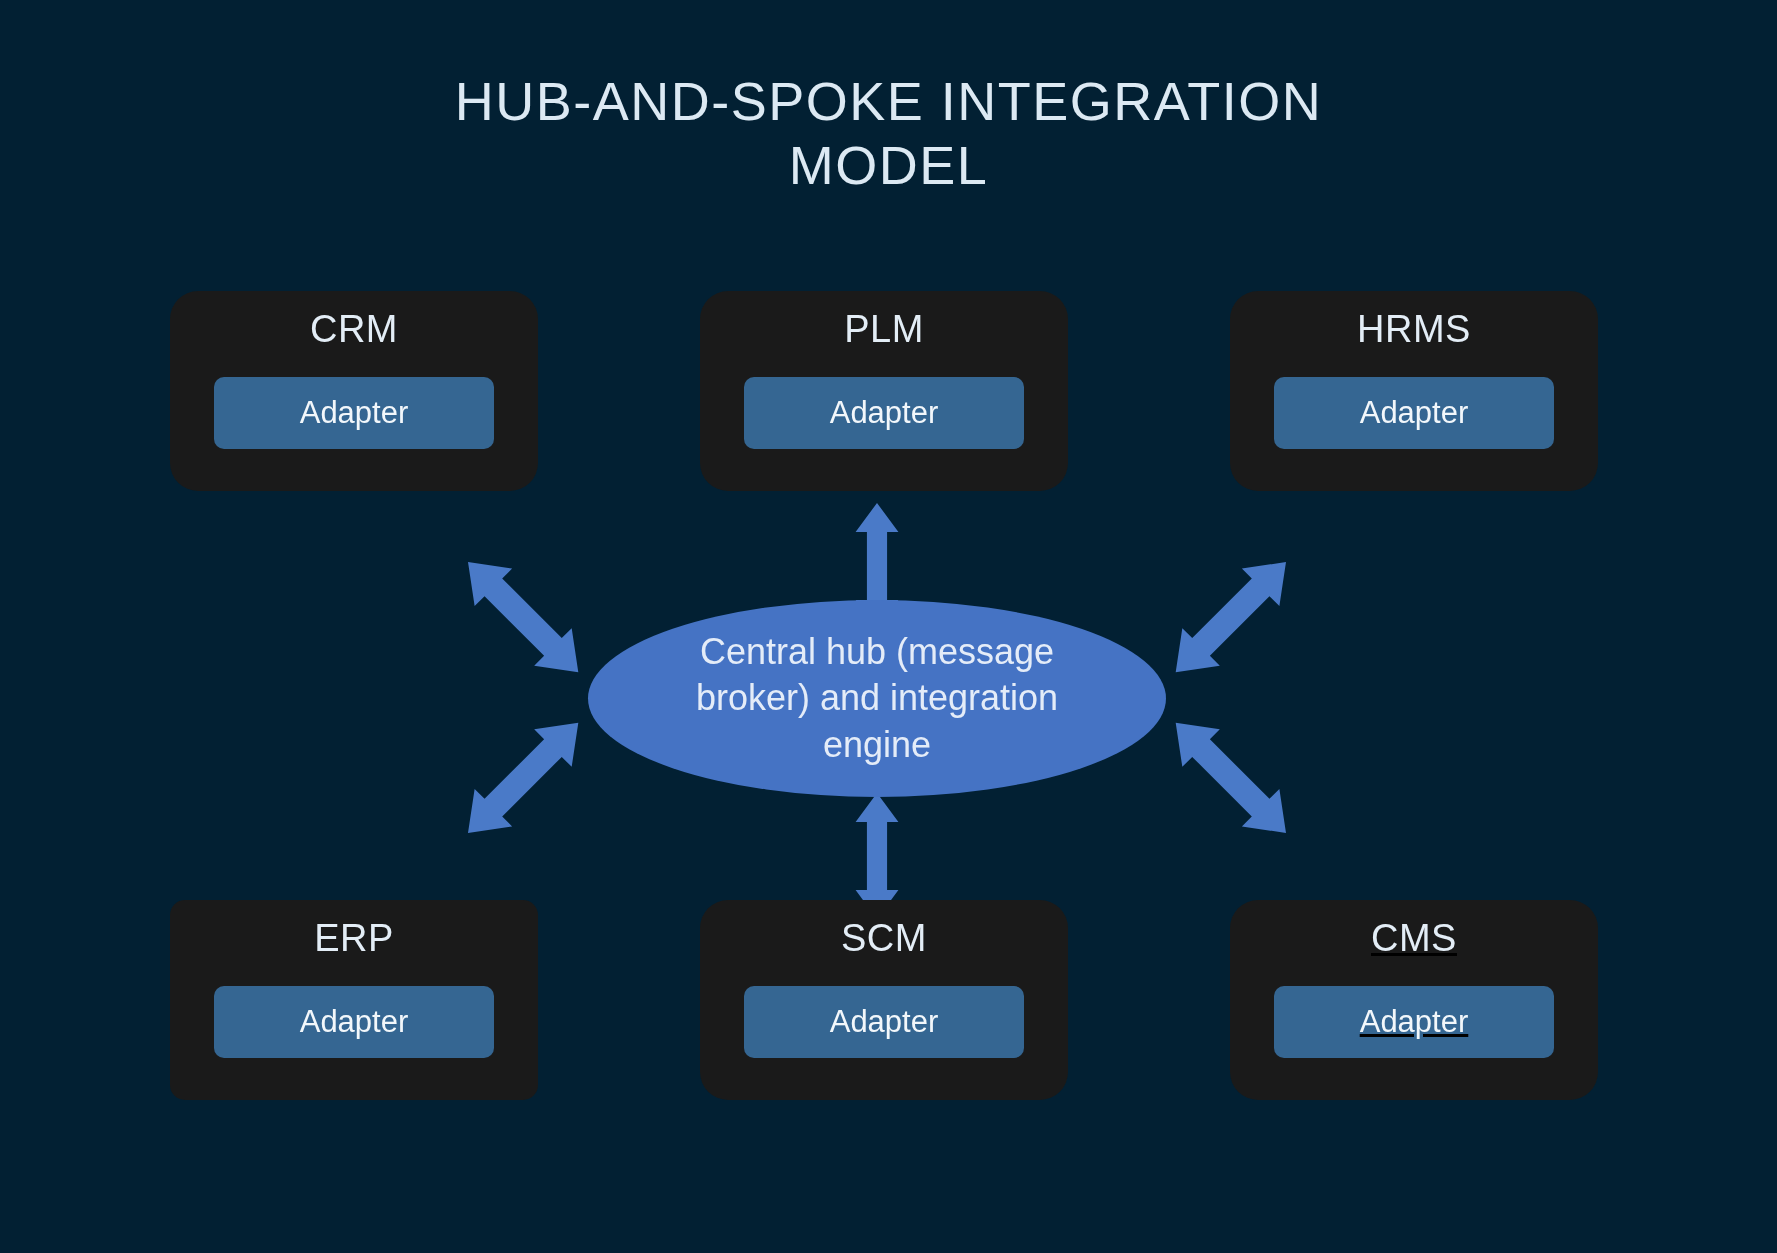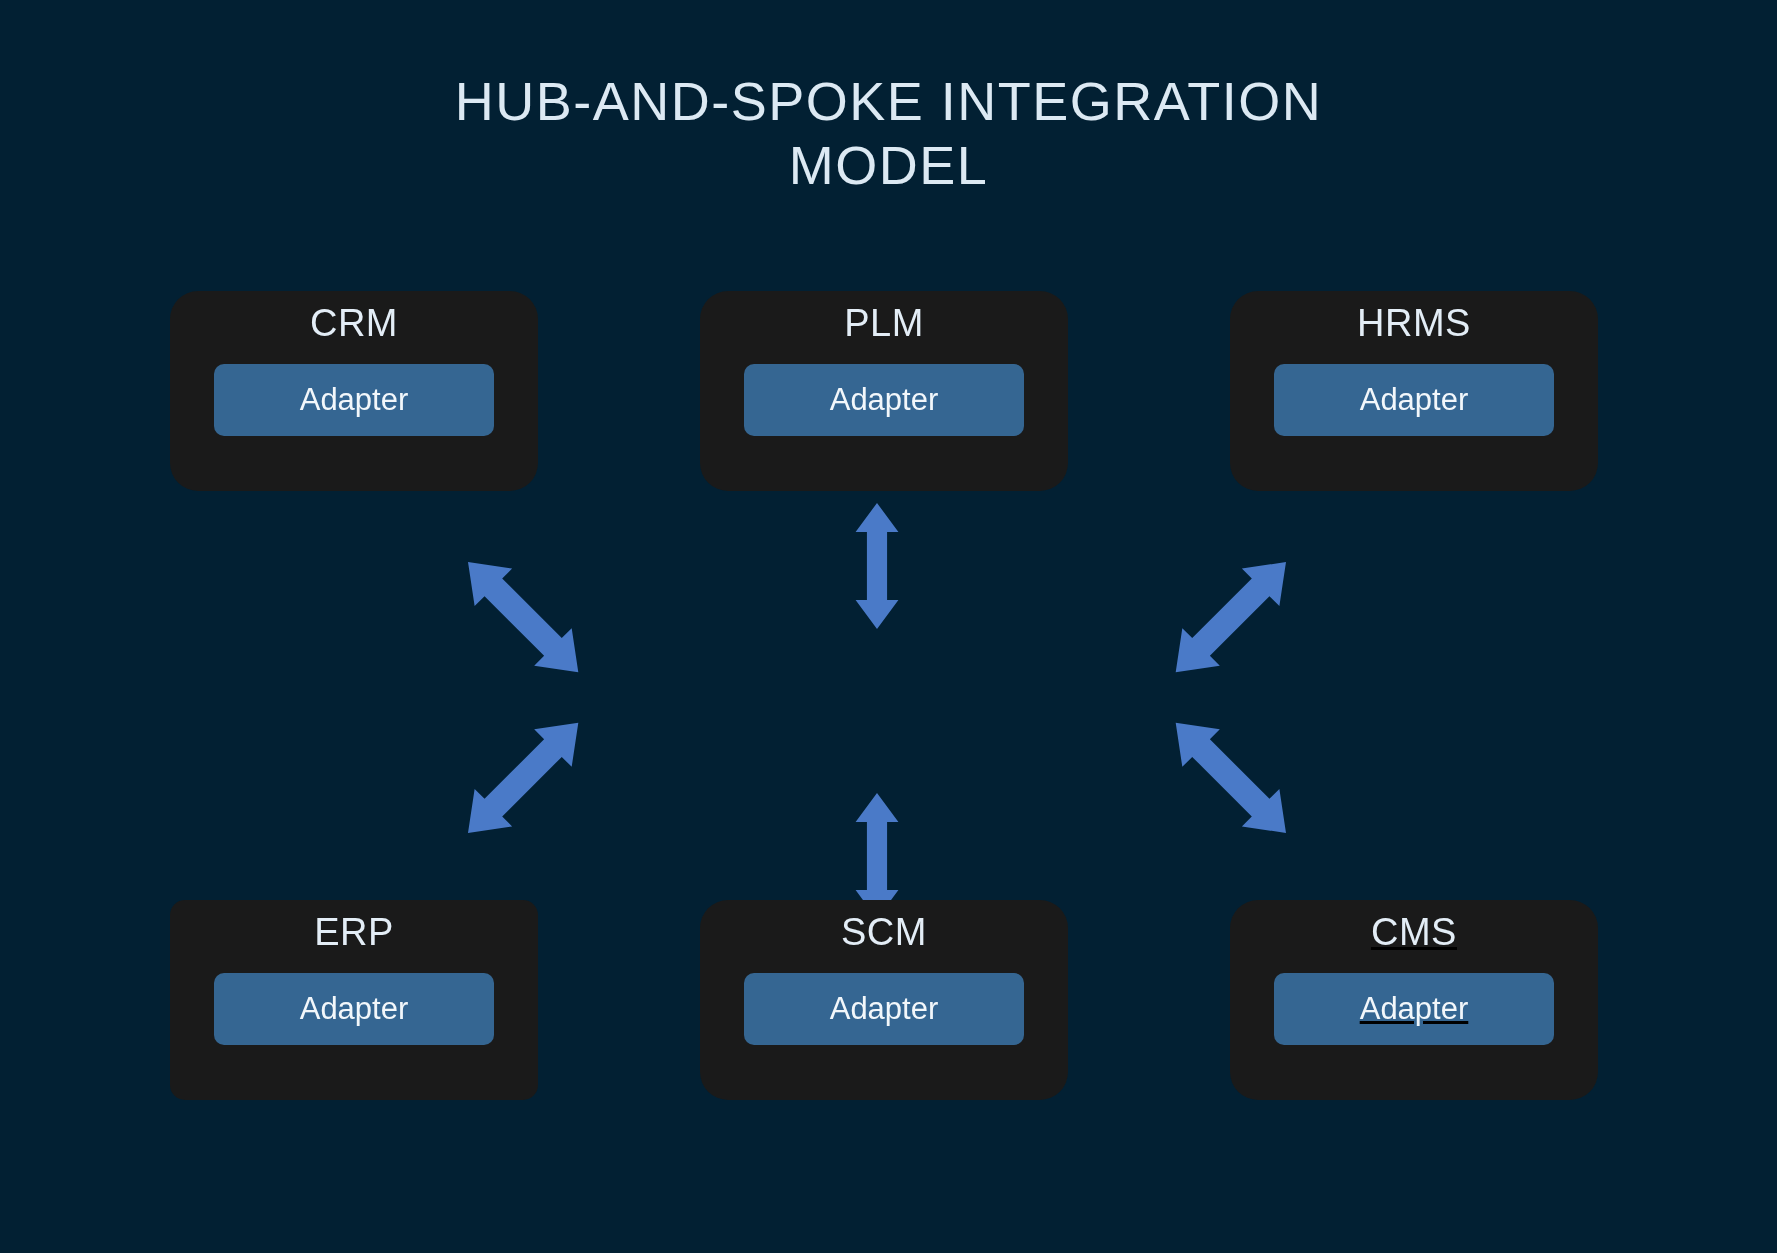--- a/index.html
+++ b/index.html
@@ -30,31 +30,31 @@
 
   
   .sys-box {
     position:absolute;
     width:368px; height:200px;
     background:#1a1a1a;
     border-radius:28px;
     display:flex;
     flex-direction:column;
     align-items:center;
-    padding-top:13px;
+    padding-top:19px;
   }
   .sys-title {
     color:#e3edf6;
     font-size:38px;
     font-weight:400;
     letter-spacing:0.5px;
     line-height:1;
   }
   .adapter-btn {
-    margin-top:22px;
+    margin-top:29px;
     width:280px; height:72px;
     background:#356692;
     border-radius:10px;
     display:flex;
     align-items:center;
     justify-content:center;
     color:#f2f7fb;
     font-size:31px;
     font-weight:400;
   }
@@ -182,15 +182,18 @@
   <div class="sys-box" id="box-scm">
     <div class="sys-title">SCM</div>
     <div class="adapter-btn">Adapter</div>
   </div>
 
   <div class="sys-box" id="box-cms">
     <div class="sys-title">CMS</div>
     <div class="adapter-btn">Adapter</div>
   </div>
 
+  <div id="hub">
+    <span>Central hub (message broker) and integration engine</span>
+  </div>
 
 
 </div>
 
 </body></html>

